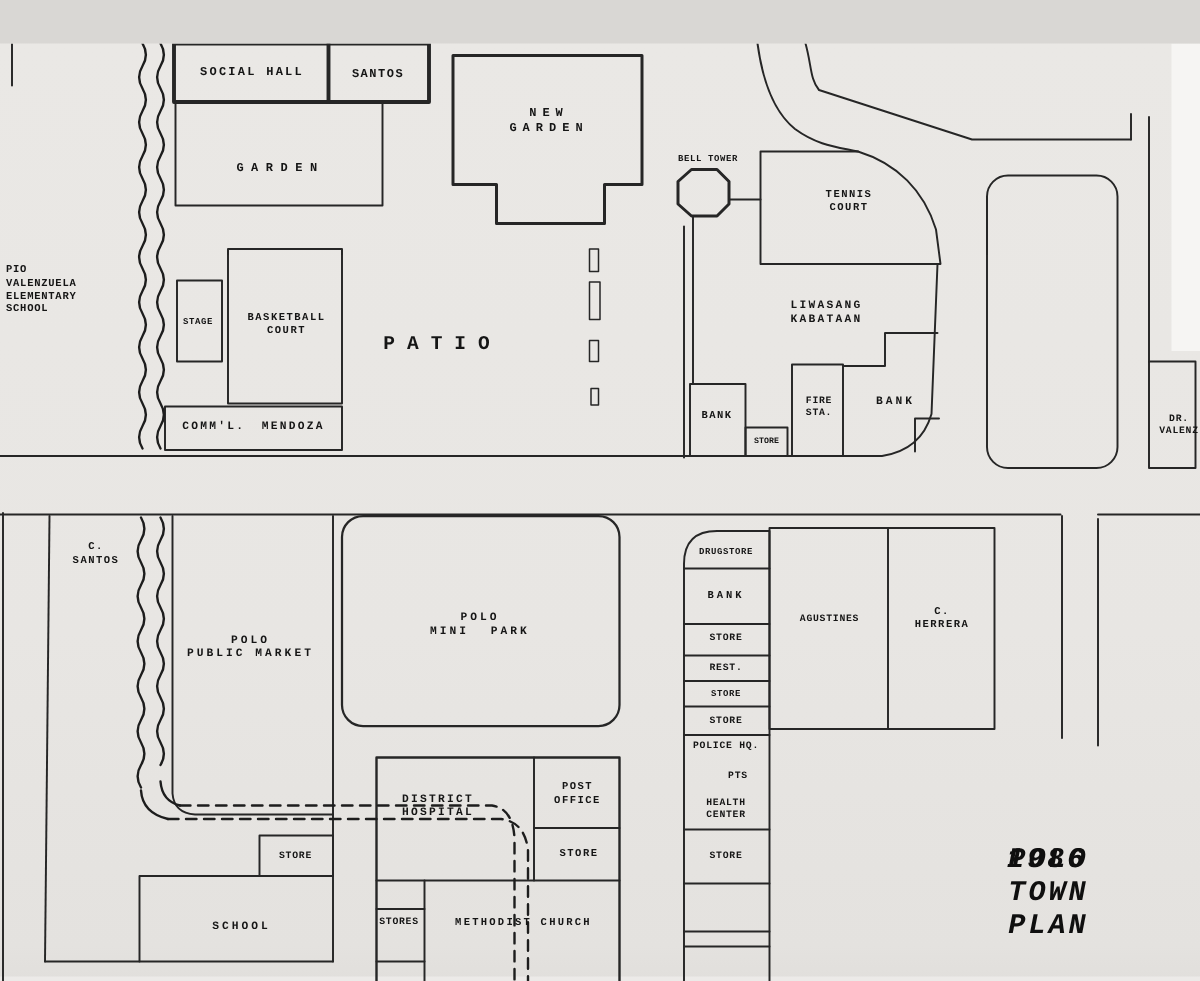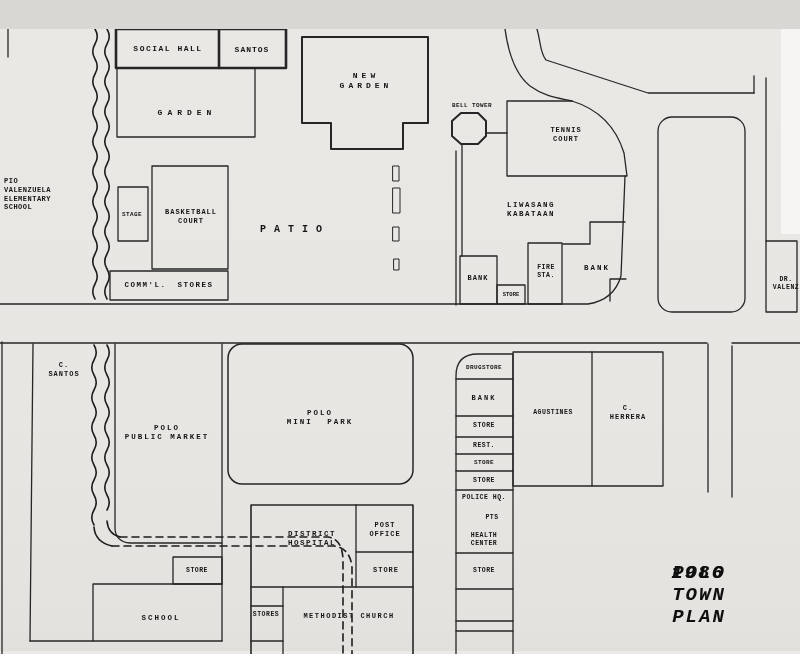--- a/index.html
+++ b/index.html
@@ -122,23 +122,23 @@
   <div class="lbl tiny" style="left:472px;top:77px">BELL TOWER</div>
   <div class="lbl s7" style="left:566px;top:106px">TENNIS
 COURT</div>
   <div class="lbl s7 left" style="left:4px;top:165px;letter-spacing:.5px">PIO
 VALENZUELA
 ELEMENTARY
 SCHOOL</div>
   <div class="lbl tiny" style="left:132px;top:186px">STAGE</div>
   <div class="lbl s7" style="left:191px;top:188px">BASKETBALL
 COURT</div>
-  <div class="lbl s75" style="left:169px;top:257px;word-spacing:5px">COMM'L. STORES</div>
-  <div class="lbl" style="left:295px;top:201px;font-size:10px;letter-spacing:8px">PATIO</div>
-  <div class="lbl s75" style="left:531px;top:181px">LIWASANG
+  <div class="lbl s75" style="left:169px;top:257px;word-spacing:5px">COMM'L. MENDOZA</div>
+  <div class="lbl" style="left:295px;top:201px;font-size:13px;letter-spacing:8px">PATIO</div>
+  <div class="lbl s75" style="left:551px;top:181px">LIWASANG
 KABATAAN</div>
   <div class="lbl s7" style="left:478px;top:249px">BANK</div>
   <div class="lbl" style="left:511px;top:266px;font-size:5.5px;letter-spacing:0">STORE</div>
   <div class="lbl s65" style="left:546px;top:243px">FIRE
 STA.</div>
   <div class="lbl s75 wide" style="left:597px;top:240px">BANK</div>
   <div class="lbl s65" style="left:786px;top:255px">DR.
 VALENZ</div>
 
   <div class="lbl s7" style="left:64px;top:341px">C.
@@ -160,21 +160,21 @@
 CENTER</div>
   <div class="lbl s65" style="left:484px;top:542px">STORE</div>
 
   <div class="lbl s65" style="left:553px;top:384px">AGUSTINES</div>
   <div class="lbl s7" style="left:628px;top:384px">C.
 HERRERA</div>
 
   <div class="lbl s65" style="left:197px;top:542px">STORE</div>
   <div class="lbl s75 wide" style="left:161px;top:590px">SCHOOL</div>
 
-  <div class="lbl s75" style="left:312px;top:510px">DISTRICT
+  <div class="lbl s75" style="left:292px;top:510px">DISTRICT
 HOSPITAL</div>
   <div class="lbl s7" style="left:385px;top:501px">POST
 OFFICE</div>
   <div class="lbl s7" style="left:386px;top:541px">STORE</div>
   <div class="lbl s65" style="left:266px;top:586px">STORES</div>
   <div class="lbl s7" style="left:349px;top:587px;letter-spacing:1.5px">METHODIST CHURCH</div>
 
   <div class="title lbl" style="left:698px;top:545px">1986</div>
   <div class="title lbl" style="left:699px;top:567px">POLO TOWN PLAN</div>
 

